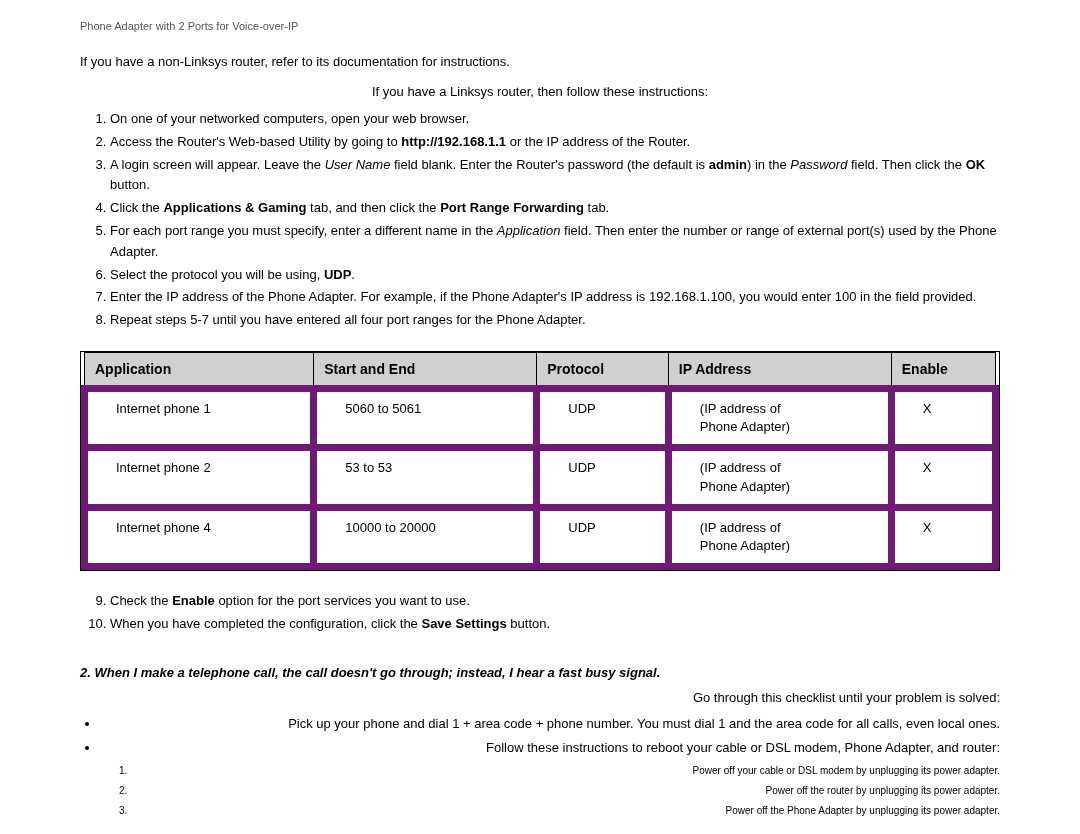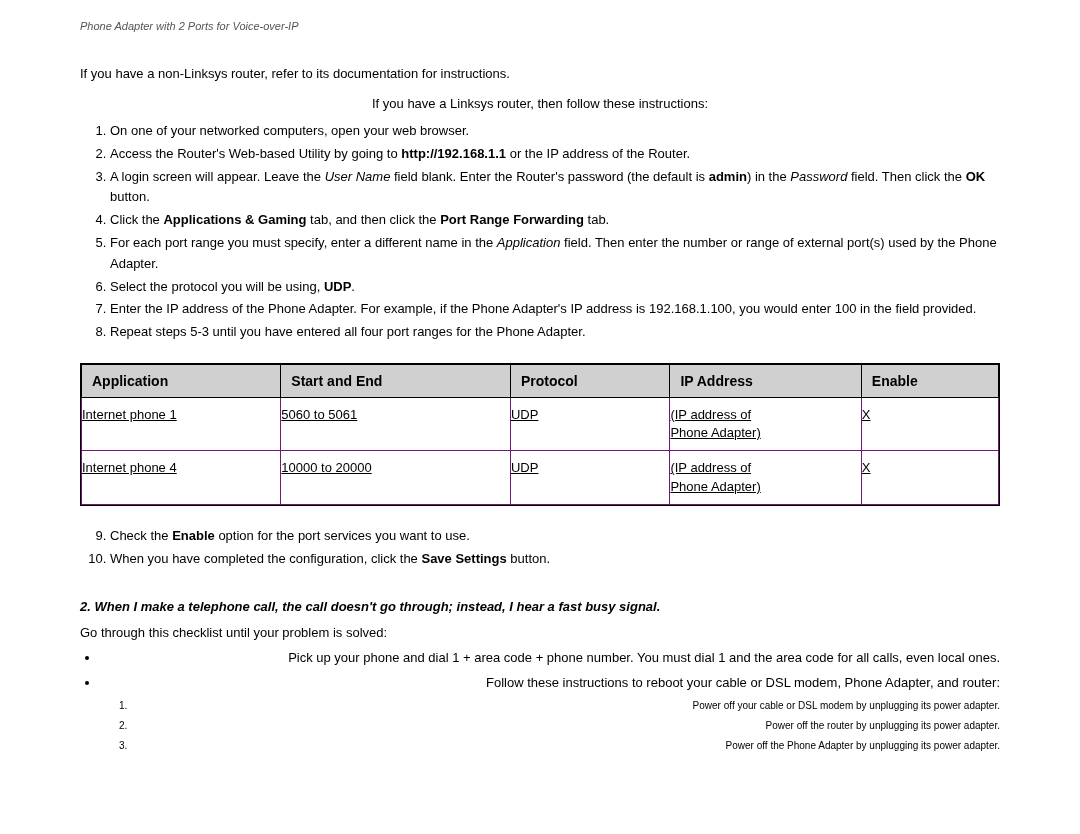--- a/index.html
+++ b/index.html
@@ -21,22 +21,21 @@
     .page-container {
       width: 100%;
       min-height: 834px;
       padding: 20px 80px 40px 80px;
       position: relative;
     }
 
     .header-text {
       font-size: 11px;
       color: #555;
-      margin-bottom: 32px;
-      font-style: italic;
+      margin-bottom: 20px;
     }
 
     .intro-paragraph {
       margin-bottom: 10px;
       font-size: 13px;
       line-height: 1.5;
     }
 
     .instructions-heading {
       margin-bottom: 8px;
@@ -69,26 +68,25 @@
     table th {
       background: #d0d0d0;
       border: 1px solid #000;
       padding: 8px 10px;
       font-size: 14px;
       font-weight: bold;
       text-align: left;
     }
 
     table td {
-      border: 1px solid #701a75;
-      padding: 8px 0;
+      border: 7px solid #701a75;
+      padding: 8px 28px;
       font-size: 13px;
       vertical-align: top;
       line-height: 1.4;
-      text-decoration: underline;
     }
 
     .post-table-list {
       margin-left: 30px;
       margin-top: 5px;
     }
 
     .post-table-list li {
       font-size: 13px;
       line-height: 1.6;
@@ -101,20 +99,21 @@
       font-size: 13px;
       line-height: 1.5;
       margin-top: 28px;
       margin-bottom: 6px;
     }
 
     .checklist-text {
       font-size: 13px;
       line-height: 1.5;
       margin-bottom: 6px;
+      text-align: right;
     }
 
     .bullet-list {
       margin-left: 20px;
       list-style-type: disc;
       margin-bottom: 8px;
     }
 
     .bullet-list li {
       font-size: 13px;
@@ -170,39 +169,46 @@
     <li>
       For each port range you must specify, enter a different name in the <em>Application</em> field. Then enter the number or range of external port(s) used by the Phone Adapter.
     </li>
     <li>
       Select the protocol you will be using, <strong>UDP</strong>.
     </li>
     <li>
       Enter the IP address of the Phone Adapter. For example, if the Phone Adapter's IP address is 192.168.1.100, you would enter 100 in the field provided.
     </li>
     <li>
-      Repeat steps 5-3 until you have entered all four port ranges for the Phone Adapter.
+      Repeat steps 5-7 until you have entered all four port ranges for the Phone Adapter.
     </li>
   </ol>
 
   <div class="table-container">
     <table>
       <thead>
         <tr>
           <th>Application</th>
           <th>Start and End</th>
           <th>Protocol</th>
           <th>IP Address</th>
           <th>Enable</th>
         </tr>
       </thead>
       <tbody>
         <tr>
           <td>Internet phone 1</td>
           <td>5060 to 5061</td>
+          <td>UDP</td>
+          <td>(IP address of<br>Phone Adapter)</td>
+          <td>X</td>
+        </tr>
+        <tr>
+          <td>Internet phone 2</td>
+          <td>53 to 53</td>
           <td>UDP</td>
           <td>(IP address of<br>Phone Adapter)</td>
           <td>X</td>
         </tr>
         <tr>
           <td>Internet phone 4</td>
           <td>10000 to 20000</td>
           <td>UDP</td>
           <td>(IP address of<br>Phone Adapter)</td>
           <td>X</td>

